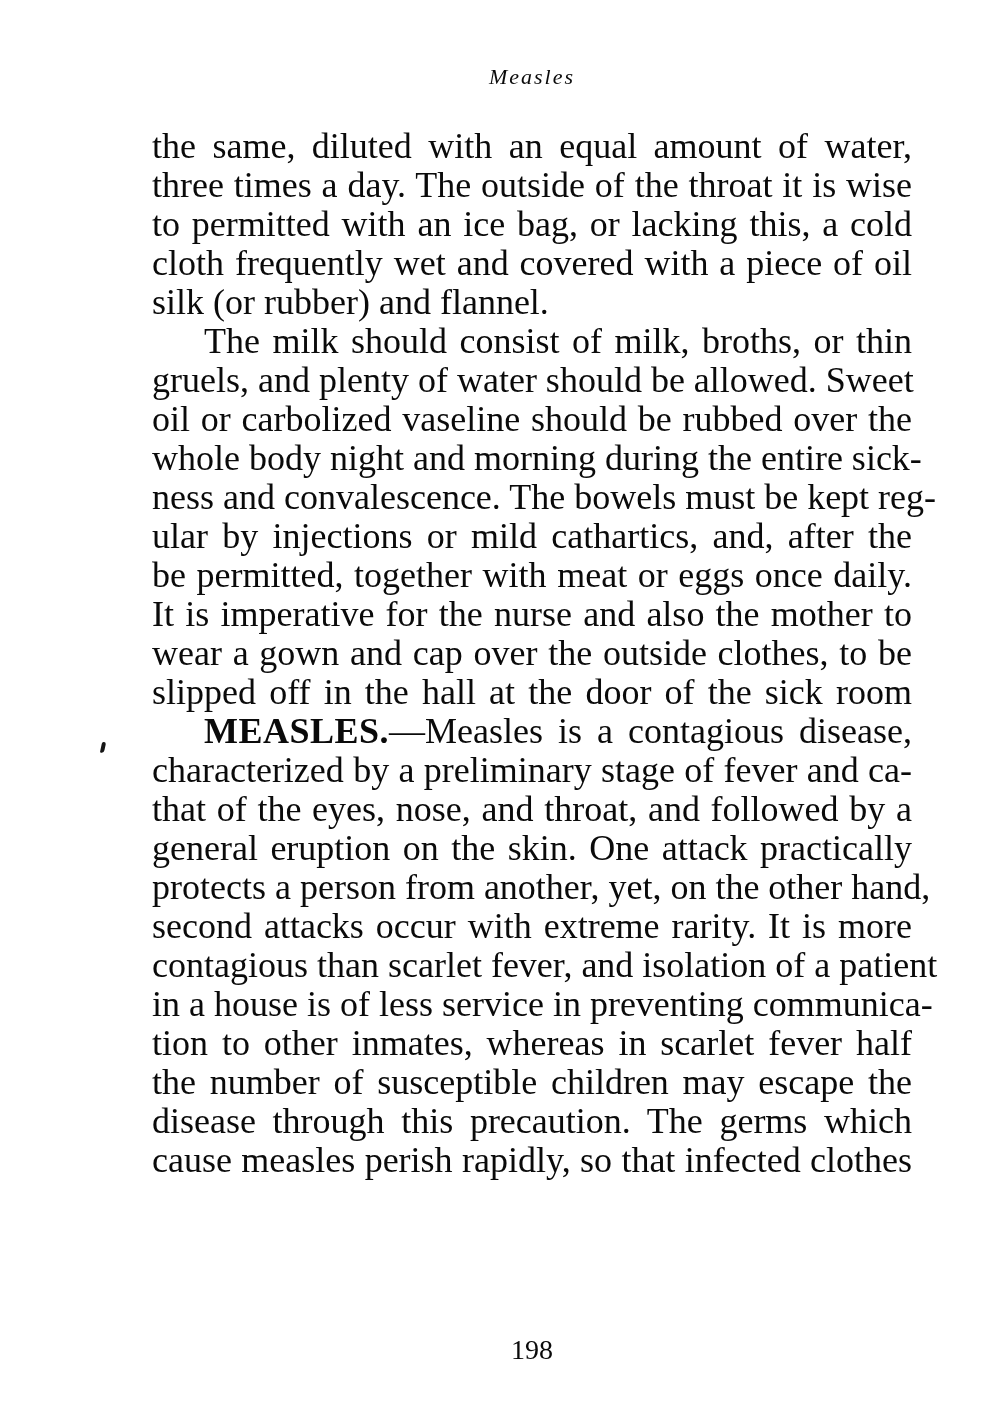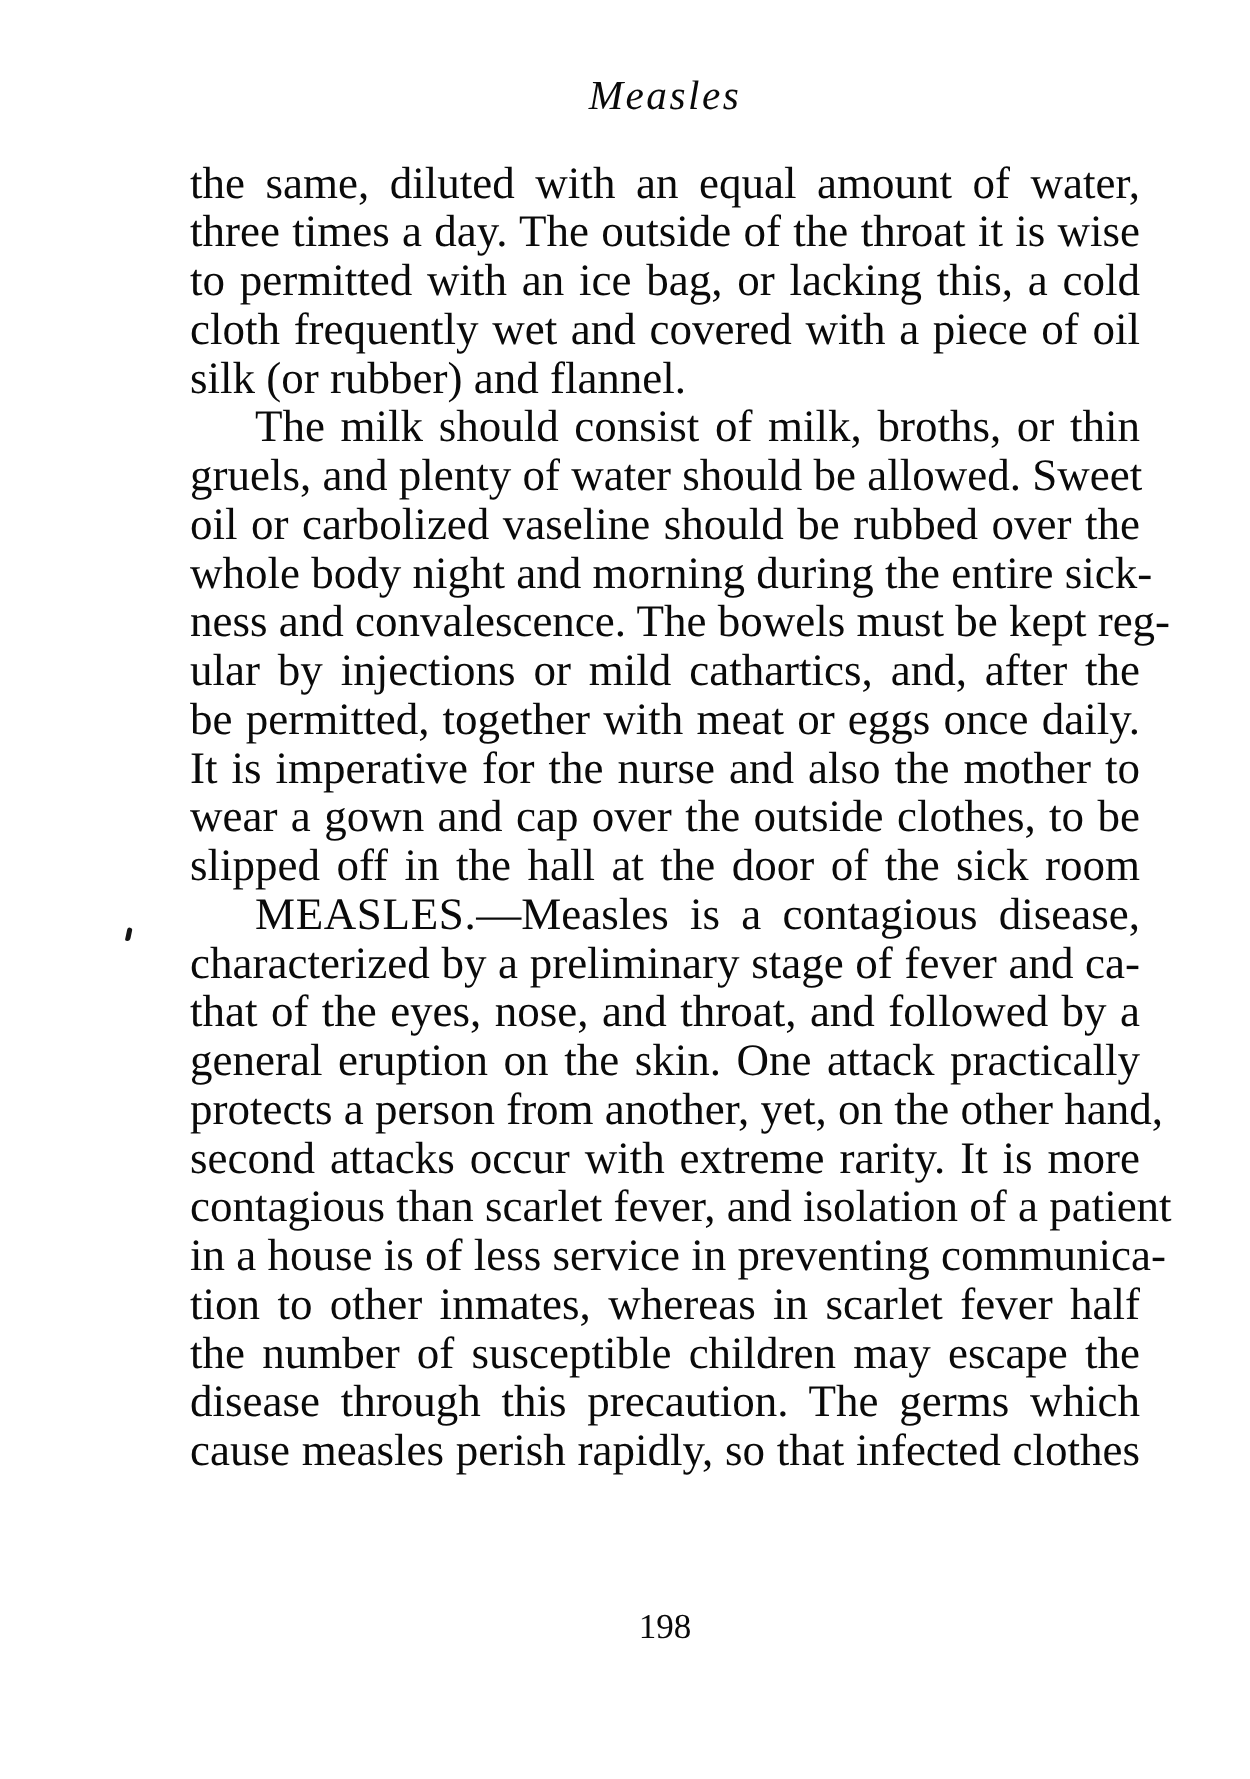--- a/index.html
+++ b/index.html
@@ -12,21 +12,21 @@
     color: #0a0a0a;
     overflow: hidden;
   }
   .running-head {
     position: absolute;
     top: 56px;
     left: 152px;
     width: 760px;
     text-align: center;
     font-style: italic;
-    font-size: 33px;
+    font-size: 22px;
     letter-spacing: 2px;
     line-height: 42px;
   }
   .body-text {
     position: absolute;
     top: 127px;
     left: 152px;
     width: 760px;
     font-size: 36px;
   }
@@ -37,24 +37,24 @@
     text-align: justify;
     text-align-last: justify;
     white-space: nowrap;
   }
   .line.last {
     text-align-last: left;
   }
   .line.indent {
     padding-left: 52px;
   }
-  .bold { font-weight: normal; letter-spacing: 0.5px; }
+  .bold { font-weight: bold; letter-spacing: 0.5px; }
   .folio {
     position: absolute;
-    top: 1284px;
+    top: 1332px;
     left: 152px;
     width: 760px;
     text-align: center;
     font-size: 28px;
     line-height: 36px;
   }
   .speck {
     position: absolute;
     left: 101px;
     top: 742px;

